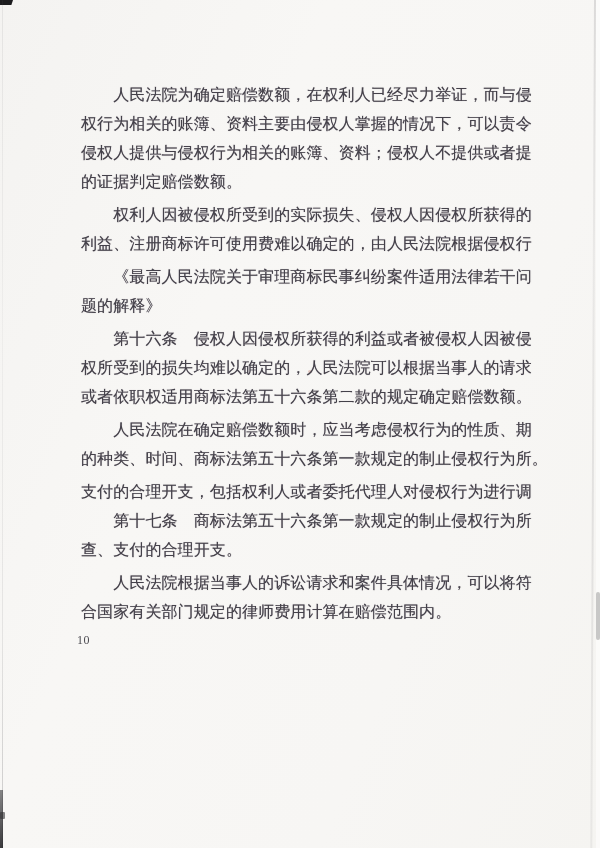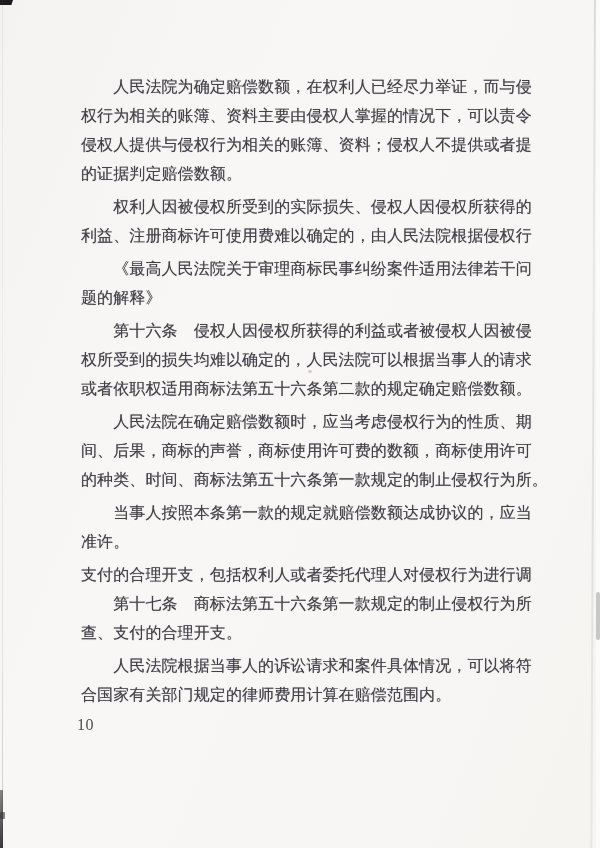--- a/index.html
+++ b/index.html
@@ -81,39 +81,39 @@
     left: 308px; top: 370px;
     width: 4px; height: 3px;
     background: rgba(190,110,90,0.35);
     border-radius: 50%;
   }
 
   
   .document-body {
     position: absolute;
     left: 81px;
-    top: 72px;
+    top: 80px;
     width: 470px;
     color: #44414a;
     font-size: 16px;
     text-shadow: 0 0 0.7px rgba(72,62,74,0.55);
   }
   .paragraph {
     margin: 0 0 4px 0;
   }
   .line {
     height: 29px;
     line-height: 29px;
     white-space: pre;
     letter-spacing: 0.1px;
   }
   .page-number {
     margin-top: 7px;
     margin-left: -4px;
-    font-size: 16px;
+    font-size: 12px;
     letter-spacing: 0.5px;
     color: #4d4c52;
     text-shadow: none;
   }
 </style>
 </head>
 <body>
 
 <div class="scan-page">
 
@@ -142,26 +142,21 @@
         <div class="line">　　《最高人民法院关于审理商标民事纠纷案件适用法律若干问</div>
         <div class="line">题的解释》</div>
       </div>
       <div class="paragraph">
         <div class="line">　　第十六条　侵权人因侵权所获得的利益或者被侵权人因被侵</div>
         <div class="line">权所受到的损失均难以确定的，人民法院可以根据当事人的请求</div>
         <div class="line">或者依职权适用商标法第五十六条第二款的规定确定赔偿数额。</div>
       </div>
       <div class="paragraph">
         <div class="line">　　人民法院在确定赔偿数额时，应当考虑侵权行为的性质、期</div>
-        <div class="line">间、后果，商标的声誉，商标使用许可费的数额，商标使用许可</div>
         <div class="line">的种类、时间、商标法第五十六条第一款规定的制止侵权行为所。</div>
-      </div>
-      <div class="paragraph">
-        <div class="line">　　当事人按照本条第一款的规定就赔偿数额达成协议的，应当</div>
-        <div class="line">准许。</div>
       </div>
       <div class="paragraph">
         <div class="line">支付的合理开支，包括权利人或者委托代理人对侵权行为进行调</div>
         <div class="line">　　第十七条　商标法第五十六条第一款规定的制止侵权行为所</div>
         <div class="line">查、支付的合理开支。</div>
       </div>
       <div class="paragraph">
         <div class="line">　　人民法院根据当事人的诉讼请求和案件具体情况，可以将符</div>
         <div class="line">合国家有关部门规定的律师费用计算在赔偿范围内。</div>
       </div>

